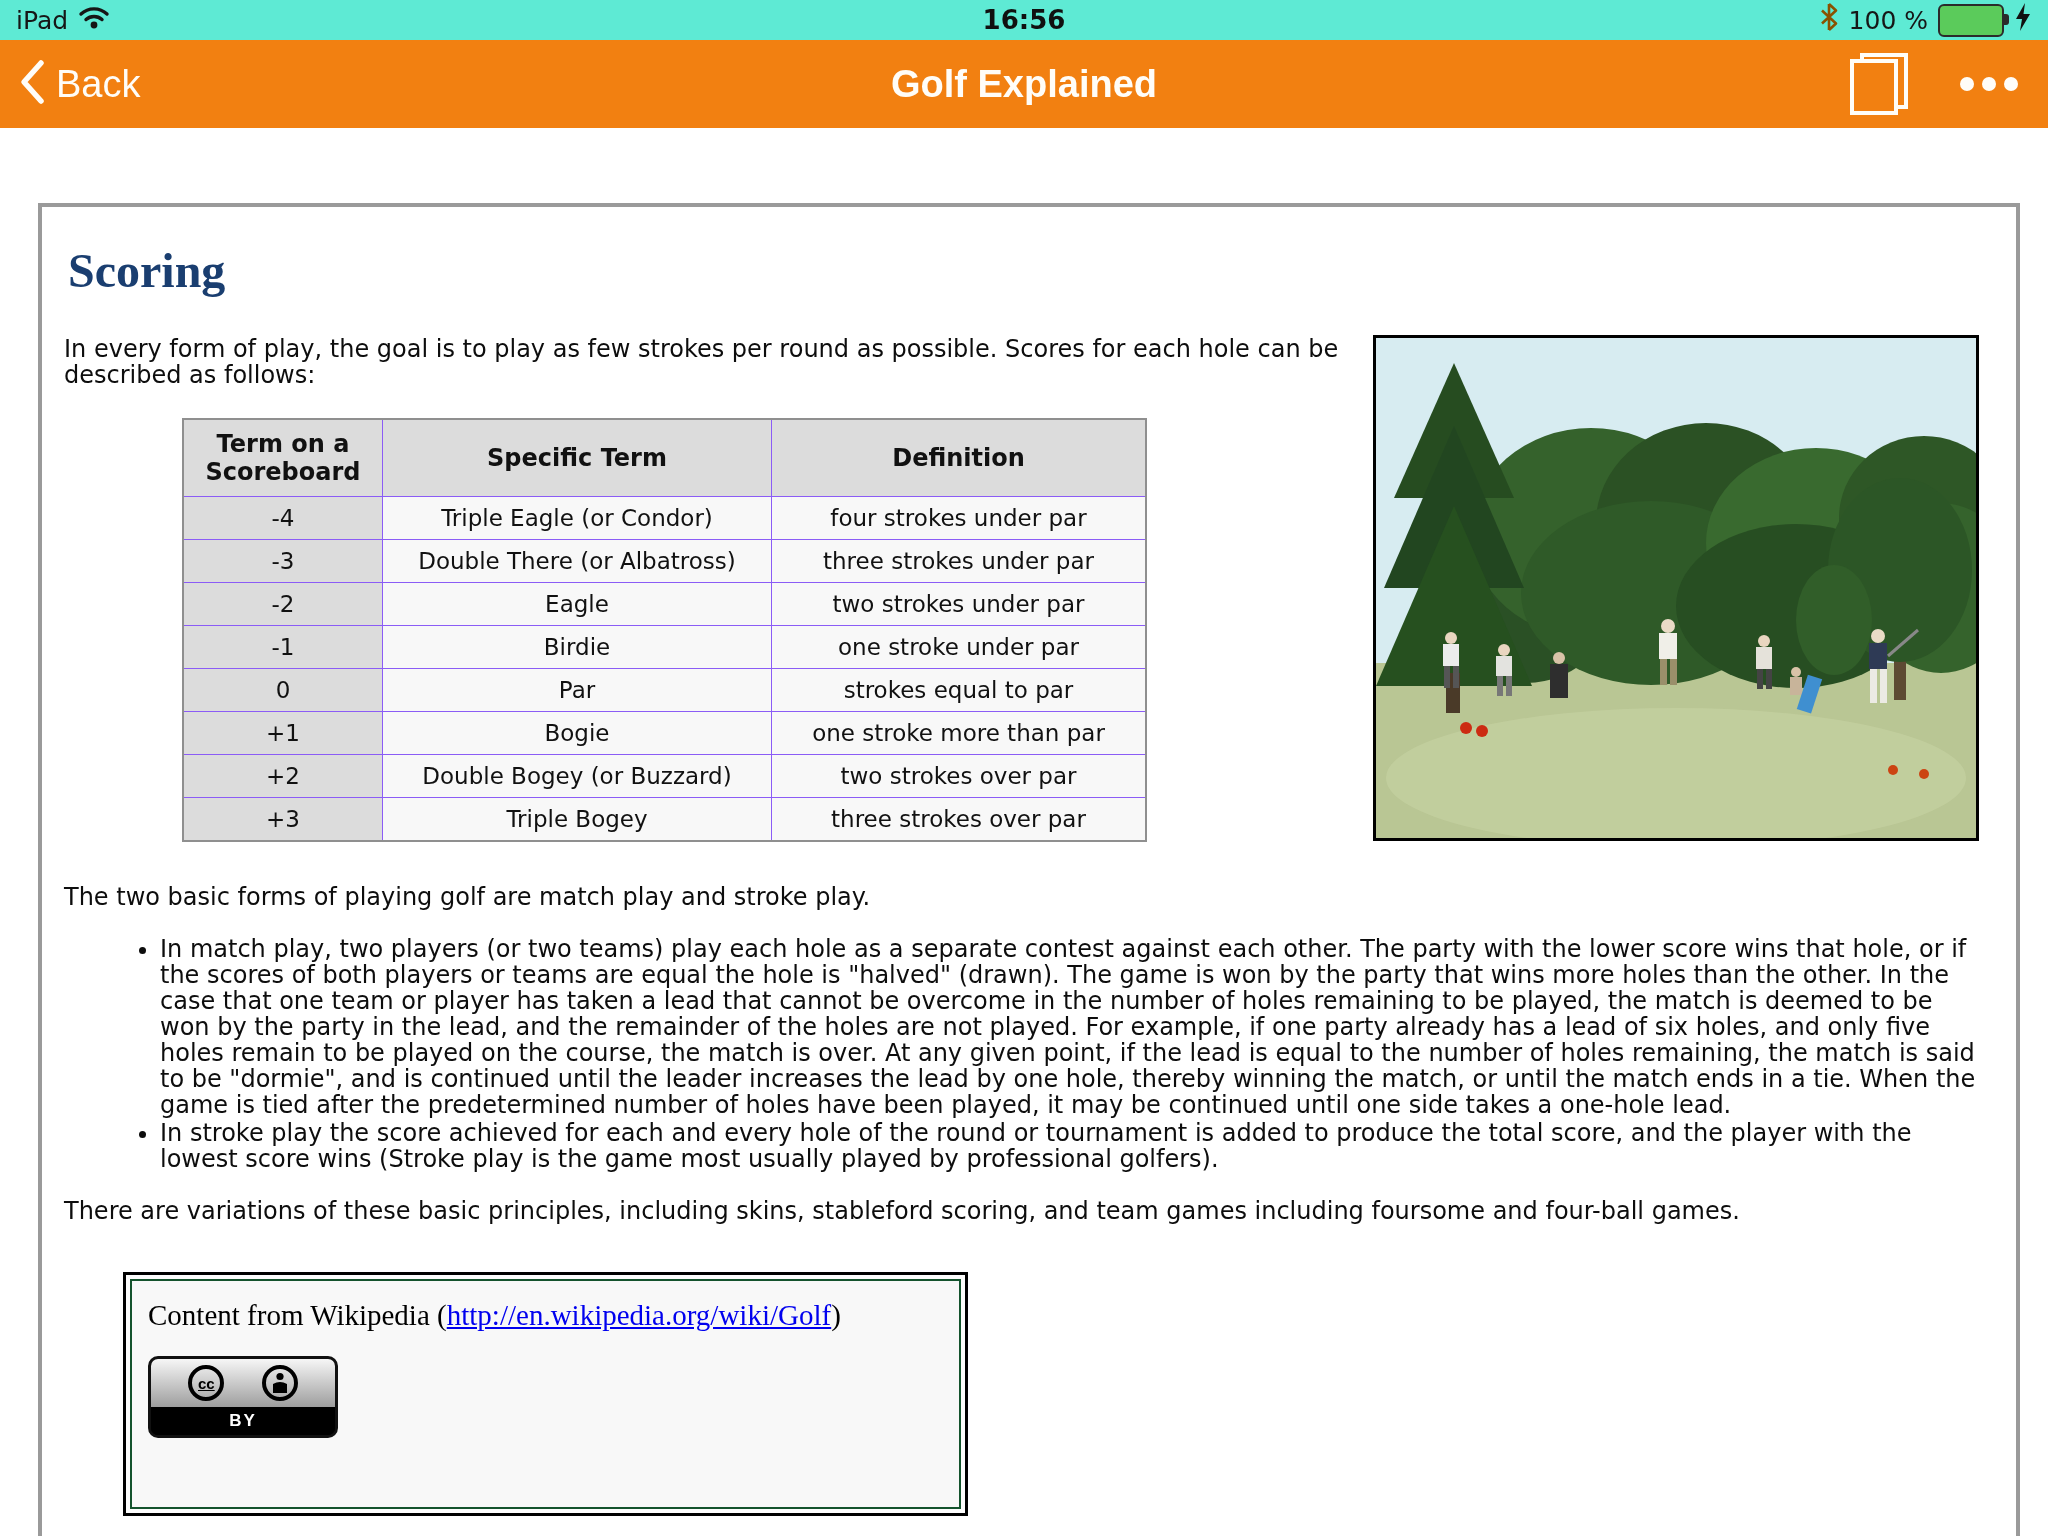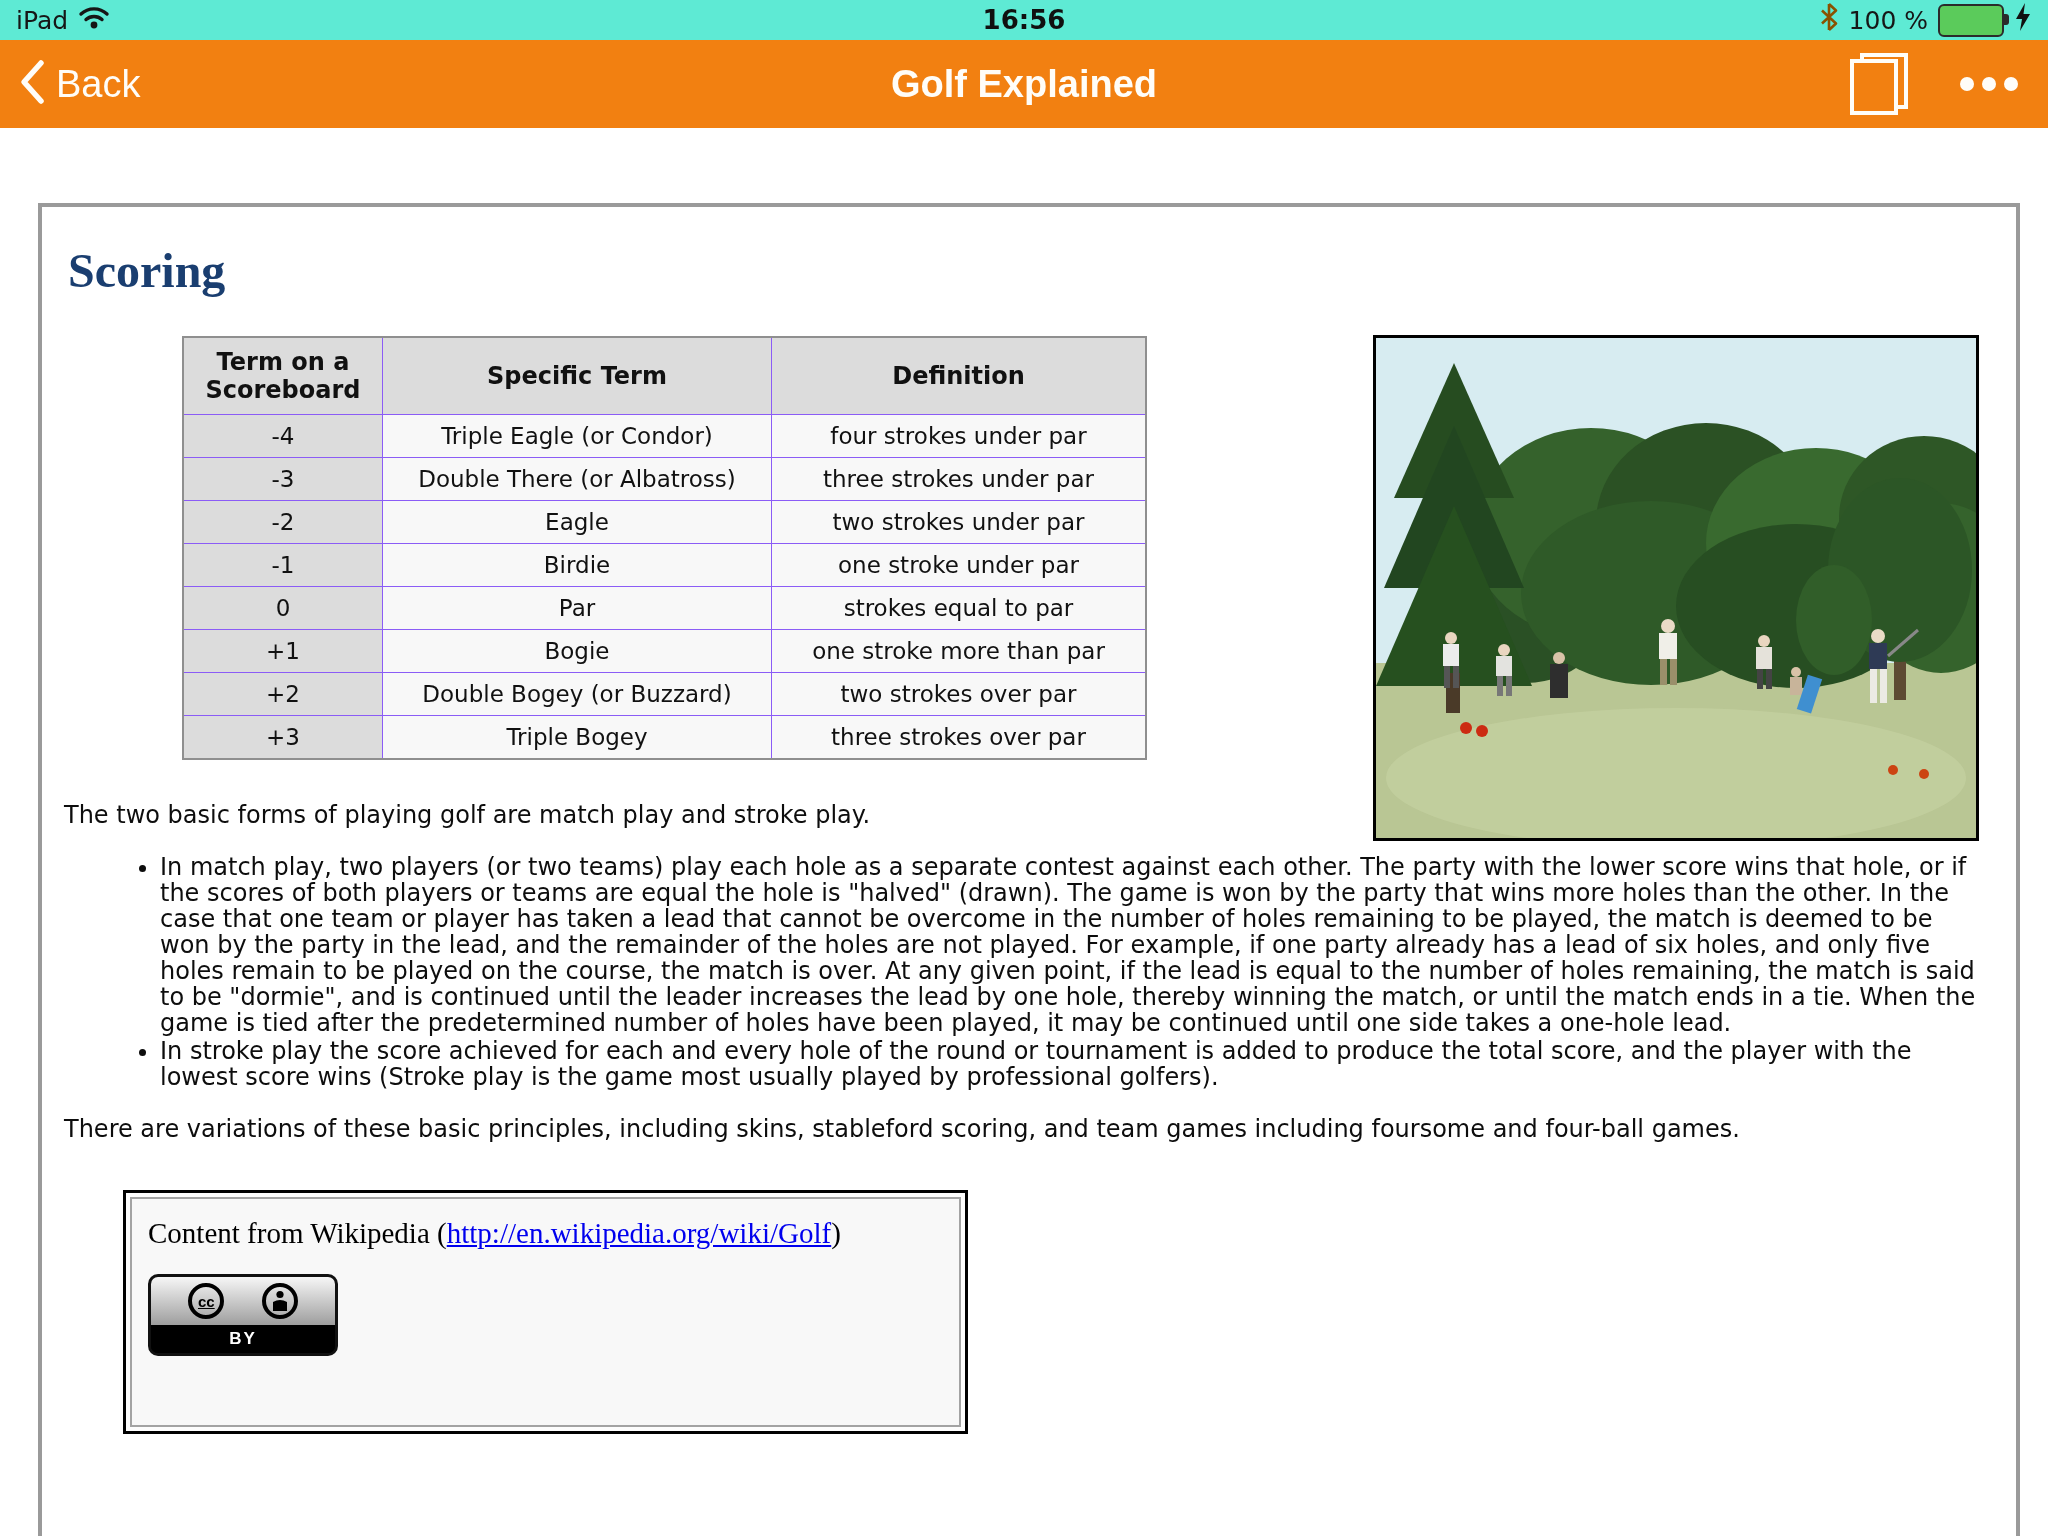--- a/index.html
+++ b/index.html
@@ -57,21 +57,21 @@
   .th-def{width:345px;}
   
   .golf-photo{position:absolute;left:1331px;top:128px;width:600px;height:500px;border:3px solid #000;display:block;}
   
   .forms-para{margin:42px 0 0 2px;}
   .score-list{margin:26px 0 0 0;padding:0 6px 0 98px;}
   .score-list li{margin:0 0 2px 0;}
   .variations-para{margin:26px 0 0 2px;}
   
   .footer-box{margin:48px 0 0 61px;width:845px;border:3px solid #000;padding:4px;box-sizing:border-box;background:#fdfdfd;}
-  .footer-inner{border:2px solid #a3a3a3;background:#f8f8f8;padding:18px 18px 0 16px;height:230px;box-sizing:border-box;
+  .footer-inner{border:2px solid #14532d;background:#f8f8f8;padding:18px 18px 0 16px;height:230px;box-sizing:border-box;
     font-family:"Liberation Serif","DejaVu Serif",serif;font-size:29px;color:#000;}
   .footer-inner a{color:#0000EE;text-decoration:underline;}
   .badge-row{display:flex;align-items:flex-end;gap:16px;margin-top:24px;text-decoration:underline;}
   .cc-badge{width:184px;height:76px;border:3px solid #111;border-radius:10px;overflow:hidden;flex:none;background:#000;}
   .cc-top{height:48px;background:linear-gradient(#f6f6f6,#9e9e9e);display:flex;align-items:center;justify-content:space-evenly;}
   .cc-circle{width:36px;height:36px;border:4px solid #000;border-radius:50%;box-sizing:border-box;
     display:flex;align-items:center;justify-content:center;font-family:"Liberation Sans",sans-serif;
     font-weight:bold;font-size:15px;color:#000;}
   .cc-bottom{height:28px;background:#000;color:#fff;display:flex;align-items:center;justify-content:center;
     font-family:"Liberation Sans",sans-serif;font-weight:bold;font-size:17px;letter-spacing:2px;}
@@ -130,20 +130,21 @@
         <i></i>
         <i></i>
       </div>
   </div>
 </div>
 
 <div class="frame">
 
   <h1 class="scoring-heading">Scoring</h1>
 
+  <p class="body-text intro-para">In every form of play, the goal is to play as few strokes per round as possible. Scores for each hole can be described as follows:</p>
 
   <svg class="golf-photo" viewBox="0 0 600 500" preserveAspectRatio="none">
     <rect width="600" height="500" fill="#d7ecf1"></rect>
     <rect y="325" width="600" height="175" fill="#b9c694"></rect>
     <ellipse cx="300" cy="440" rx="290" ry="70" fill="#c4d0a0" opacity="0.75"></ellipse>
 
     <ellipse cx="150" cy="245" rx="95" ry="100" fill="#2a5025"></ellipse>
     <ellipse cx="215" cy="195" rx="120" ry="105" fill="#35622c"></ellipse>
     <ellipse cx="330" cy="185" rx="110" ry="100" fill="#2b5124"></ellipse>
     <ellipse cx="275" cy="255" rx="130" ry="92" fill="#2f5a28"></ellipse>

